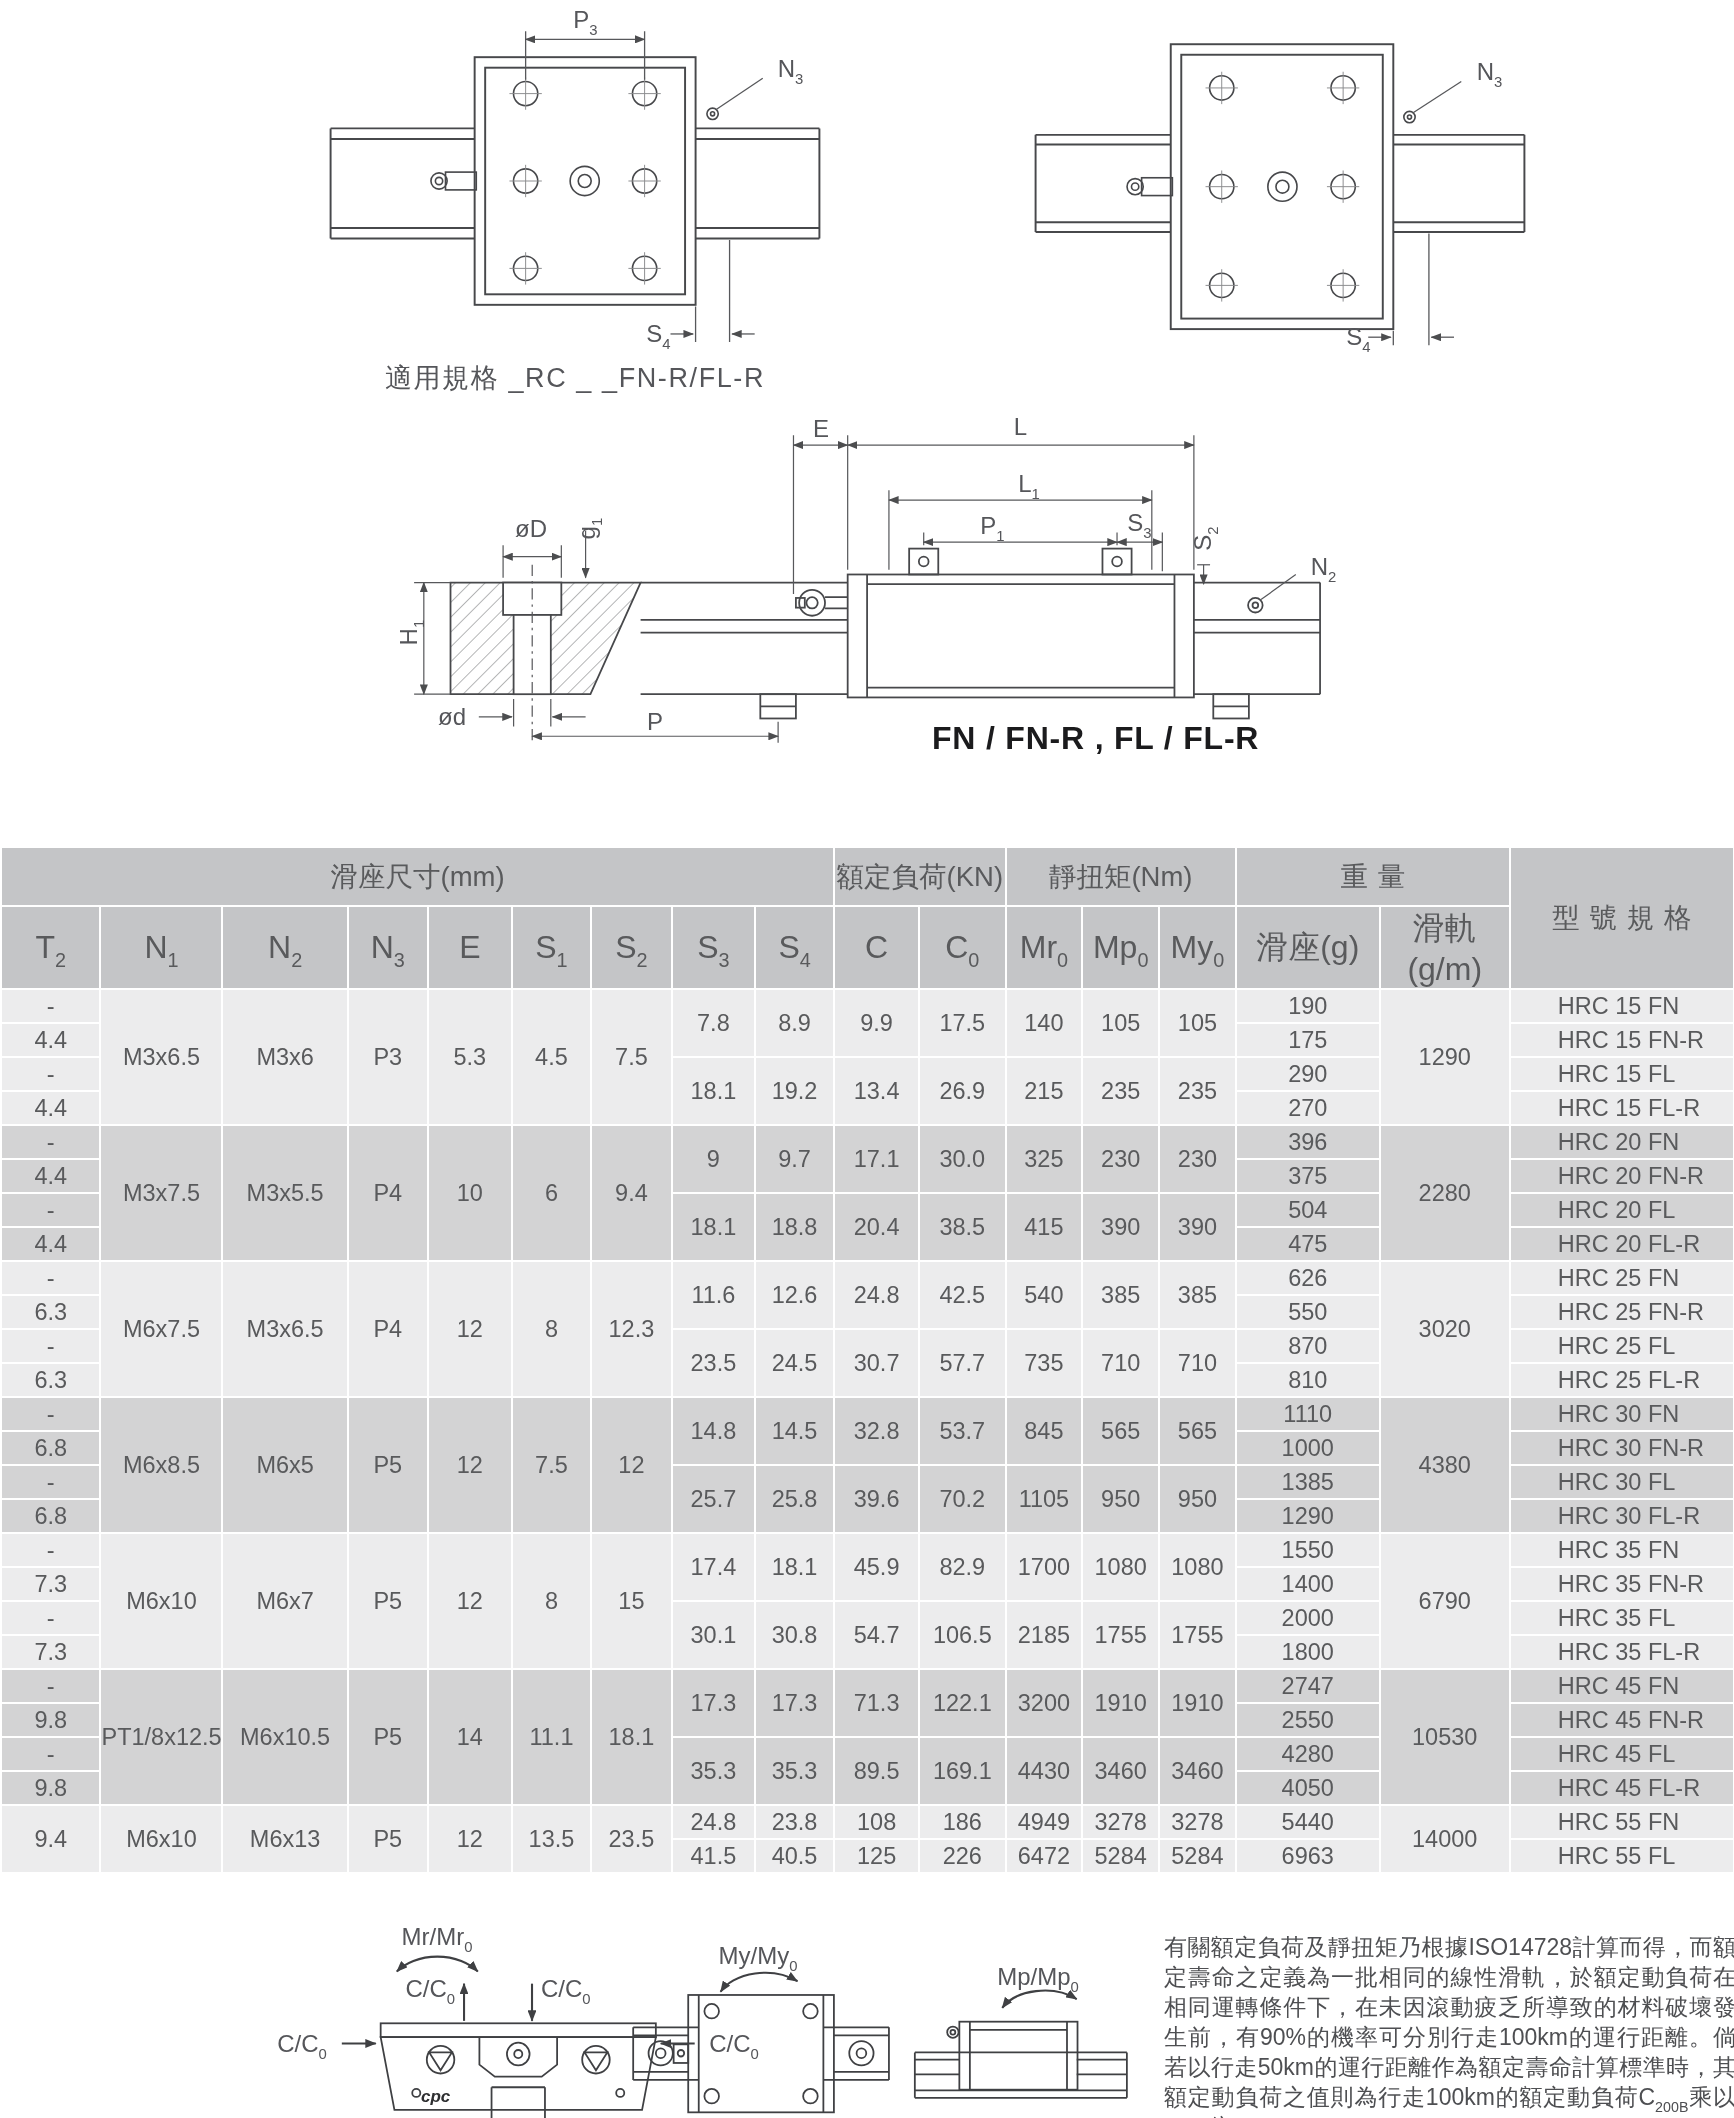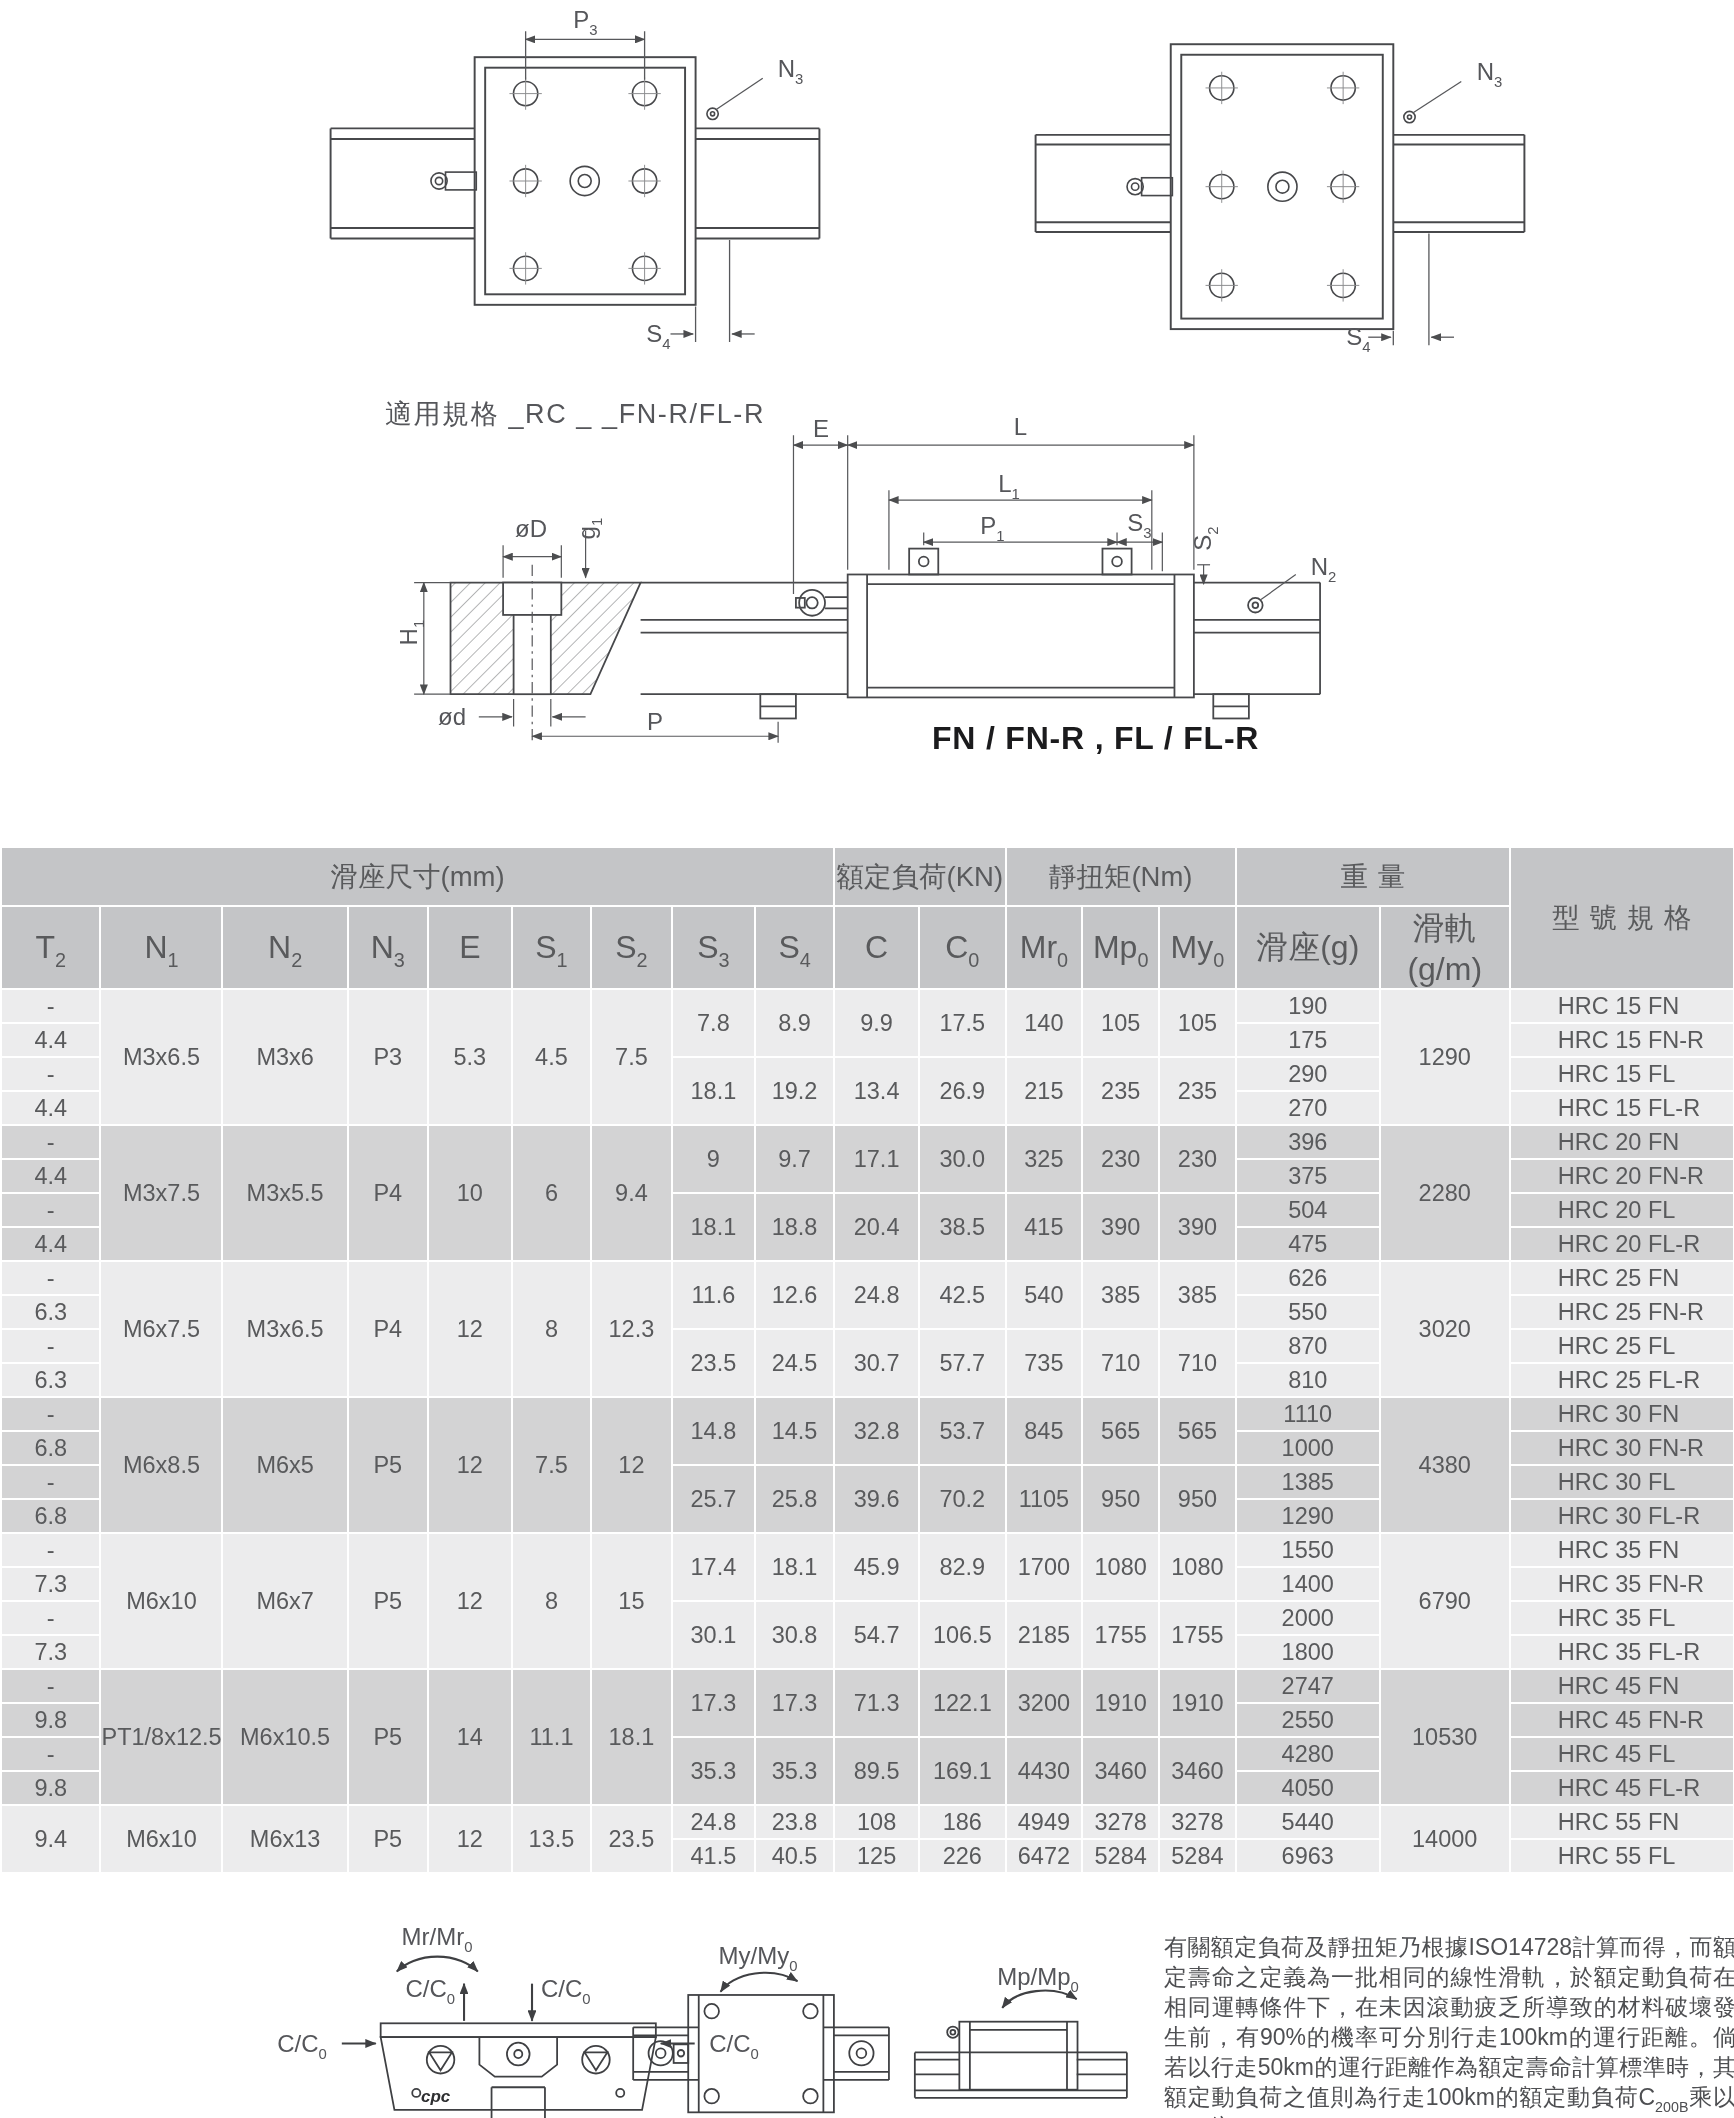--- a/index.html
+++ b/index.html
@@ -70,21 +70,21 @@
         <path d="M484 127 L542 88"></path>
         <path d="M459 370 V414 M501 288 V414"></path>
         <line x1="428" y1="404" x2="456" y2="404" marker-end="url(#aTL)"></line>
         <line x1="532" y1="404" x2="504" y2="404" marker-end="url(#aTL)"></line>
       </g>
     </svg>
     <span class="dim" style="left:231px;top:0px;width:61px;">P<sub>3</sub></span>
     <span class="dim" style="left:442px;top:49px;width:49px;">N<sub>3</sub></span>
     <span class="dim" style="left:310px;top:314px;width:49px;">S<sub>4</sub></span>
   </div>
-  <div class="cap" style="left:324px;top:360px;width:502px;margin-top:36px;">適用規格  _RC _ _FN-R/FL-R</div>
+  <div class="cap" style="left:324px;top:360px;width:502px;">適用規格  _RC _ _FN-R/FL-R</div>
 
   <div class="fig" style="left:1029px;top:6.5px;width:502px;height:348px;">
     <svg viewBox="0 0 620 430" width="502" height="348">
       <defs>
         <marker id="aTR" markerWidth="13" markerHeight="10" refX="12" refY="5" orient="auto-start-reverse" markerUnits="userSpaceOnUse">
           <path d="M0 0 L13 5 L0 10 Z" fill="#4c4d4f"></path>
         </marker>
       </defs>
       <g stroke="#47484b" stroke-width="2.4" fill="none">
         <path d="M8 158 H175 M8 278 H175 M8 158 V278 M8 170 H175 M8 266 H175"></path>
@@ -174,21 +174,21 @@
         <path d="M670 160 V176 M909 160 V176 M965 160 V208"></path>
         <line x1="670" y1="172" x2="909" y2="172" marker-start="url(#aSD)" marker-end="url(#aSD)"></line>
         <line x1="909" y1="172" x2="965" y2="172" marker-start="url(#aSD)" marker-end="url(#aSD)"></line>
         <path d="M1008 200 H1024"></path>
         <line x1="1016" y1="200" x2="1016" y2="224" marker-end="url(#aSD)"></line>
         <path d="M1087 243 L1130 212"></path>
       </g>
     </svg>
     <span class="dim" style="left:418px;top:13px;width:44px;">E</span>
     <span class="dim" style="left:615px;top:11.3px;width:49px;">L</span>
-    <span class="dim" style="left:602px;top:68px;width:52px;">L<sub>1</sub></span>
+    <span class="dim" style="left:622px;top:68px;width:52px;">L<sub>1</sub></span>
     <span class="dim" style="left:584px;top:110px;width:55px;">P<sub>1</sub></span>
     <span class="dim" style="left:735px;top:107px;width:47px;">S<sub>3</sub></span>
     <span class="dim rot" style="left:799px;top:123px;width:45px;">S<sub>2</sub></span>
     <span class="dim" style="left:918px;top:151px;width:49px;">N<sub>2</sub></span>
     <span class="dim" style="left:121px;top:113px;width:58px;">øD</span>
     <span class="dim rot" style="left:190px;top:113px;width:32px;">g<sub>1</sub></span>
     <span class="dim rot" style="left:3.2px;top:217px;width:49px;">H<sub>1</sub></span>
     <span class="dim" style="left:45px;top:301px;width:52px;">ød</span>
     <span class="dim" style="left:243px;top:306px;width:62px;">P</span>
     <div class="cap-bold" style="left:551px;top:317px;width:267px;">FN / FN-R , FL / FL-R</div>

